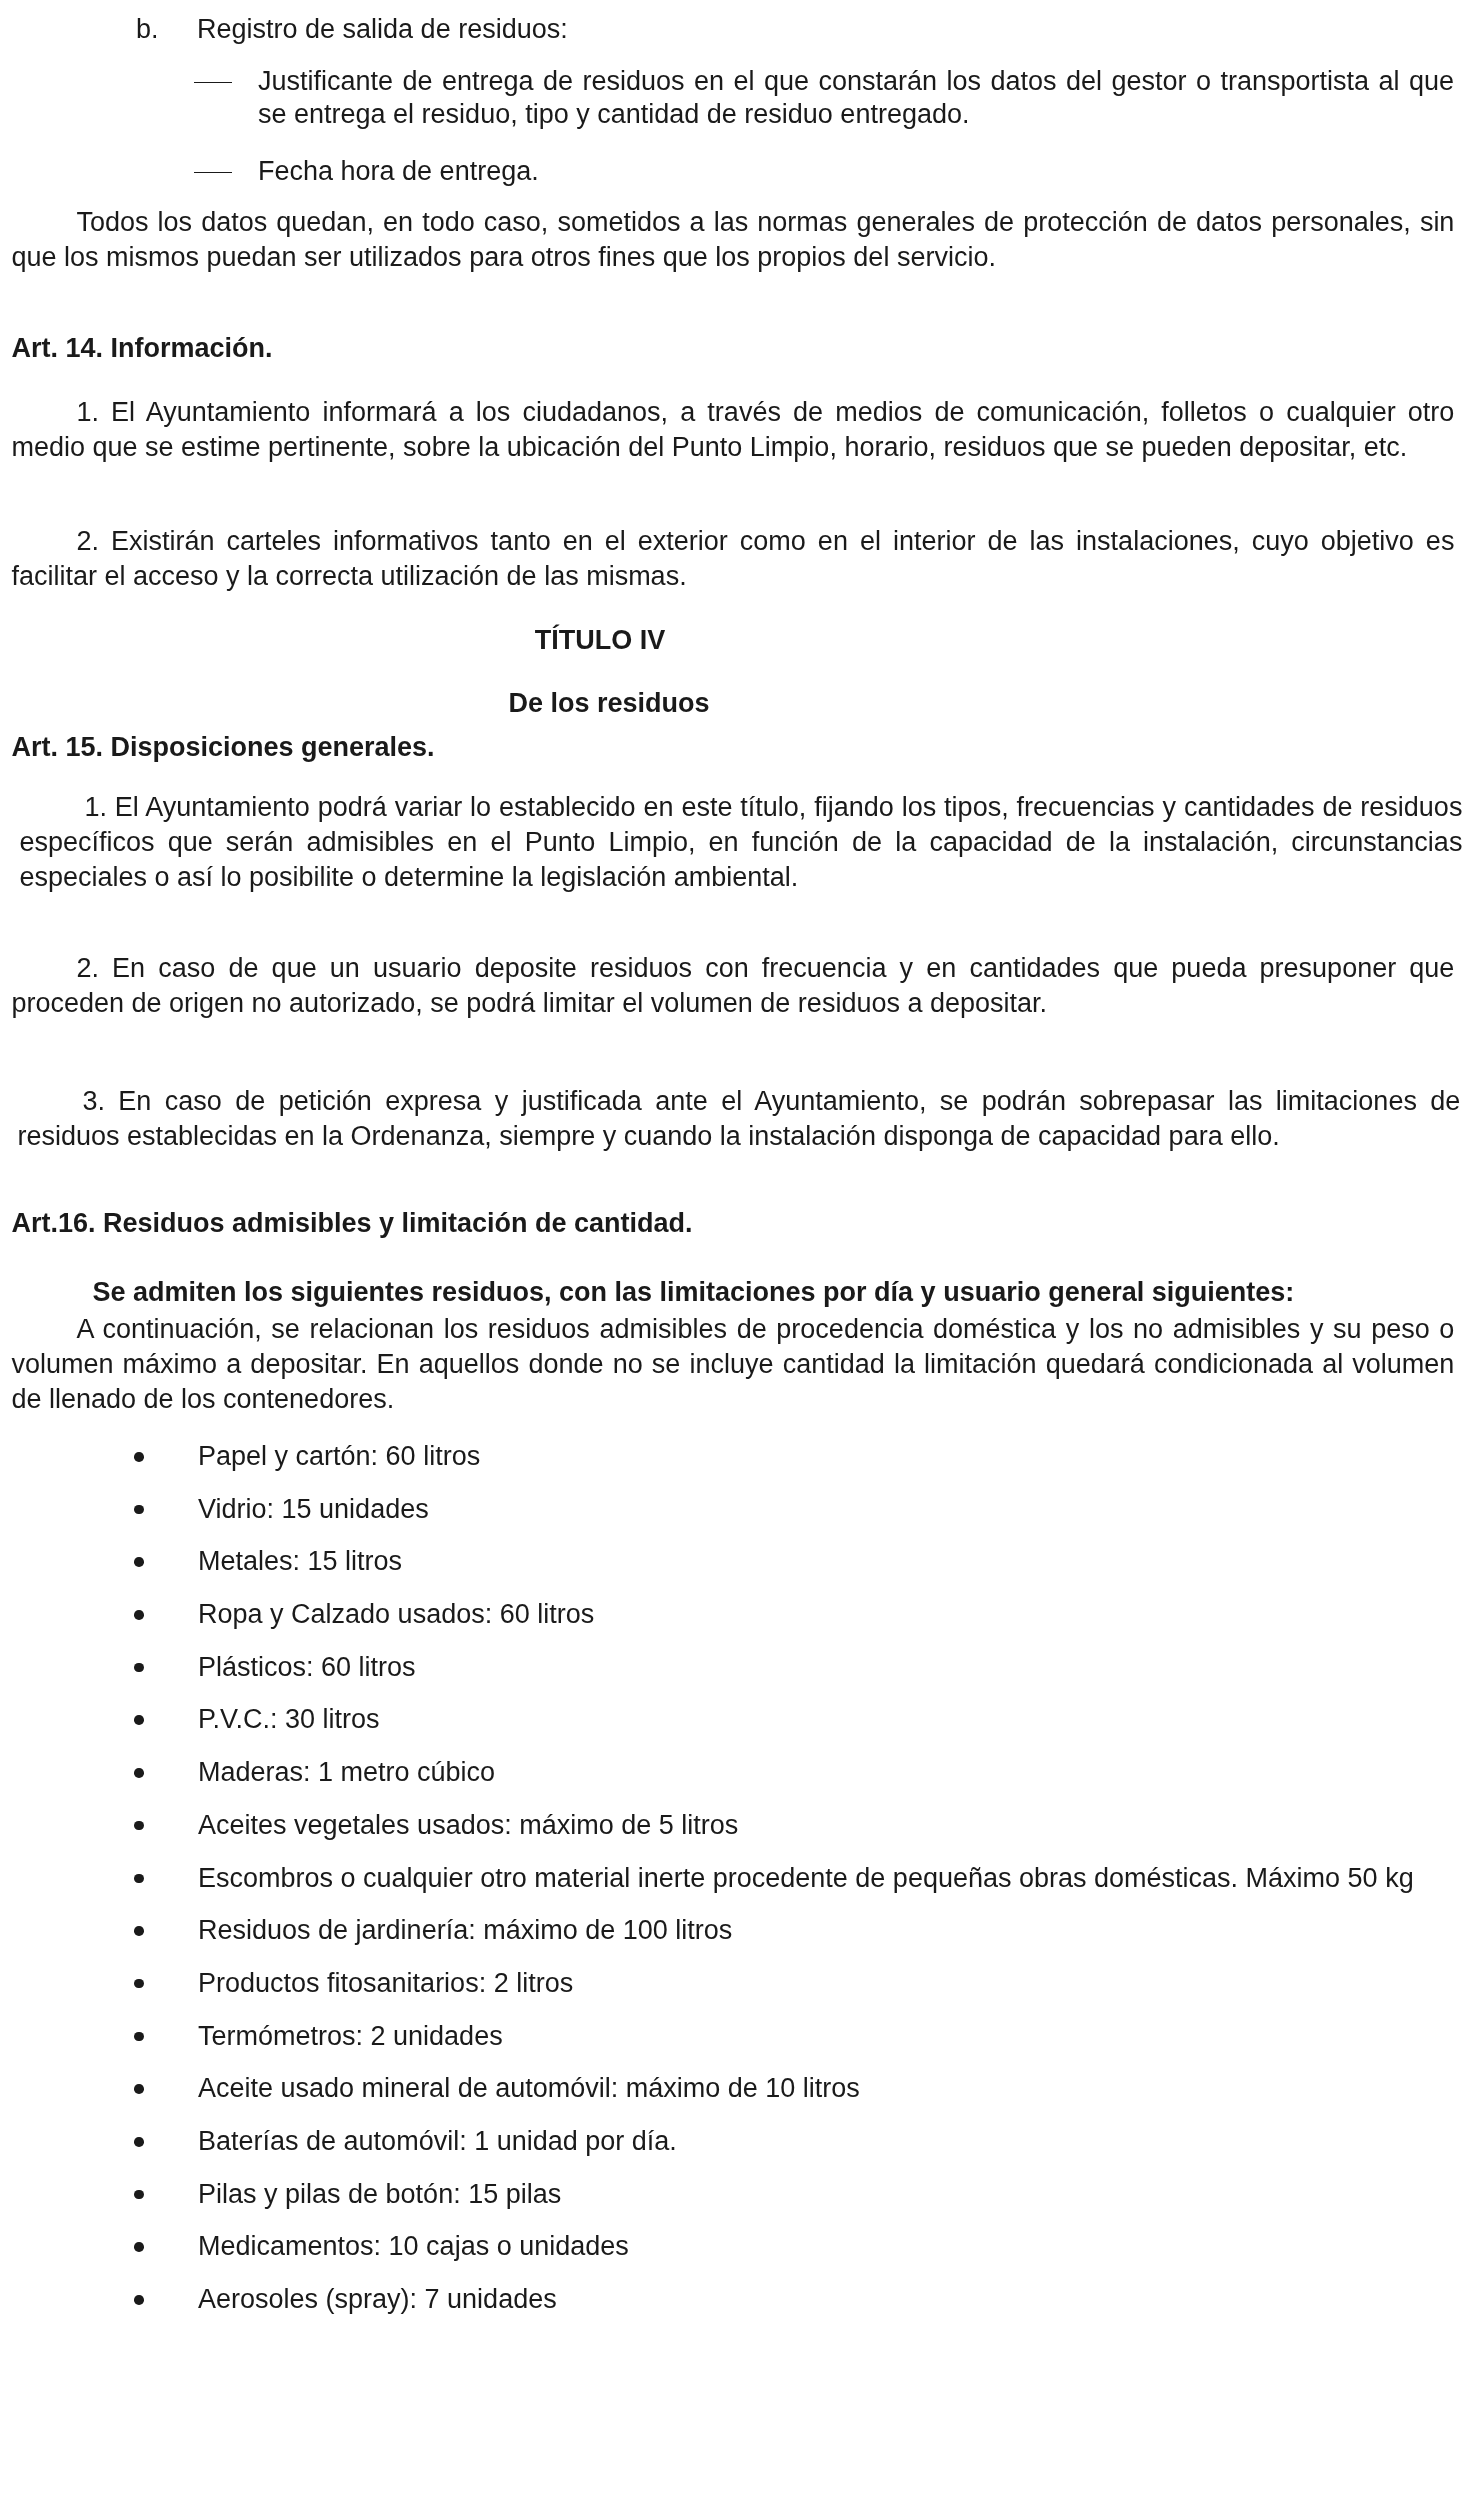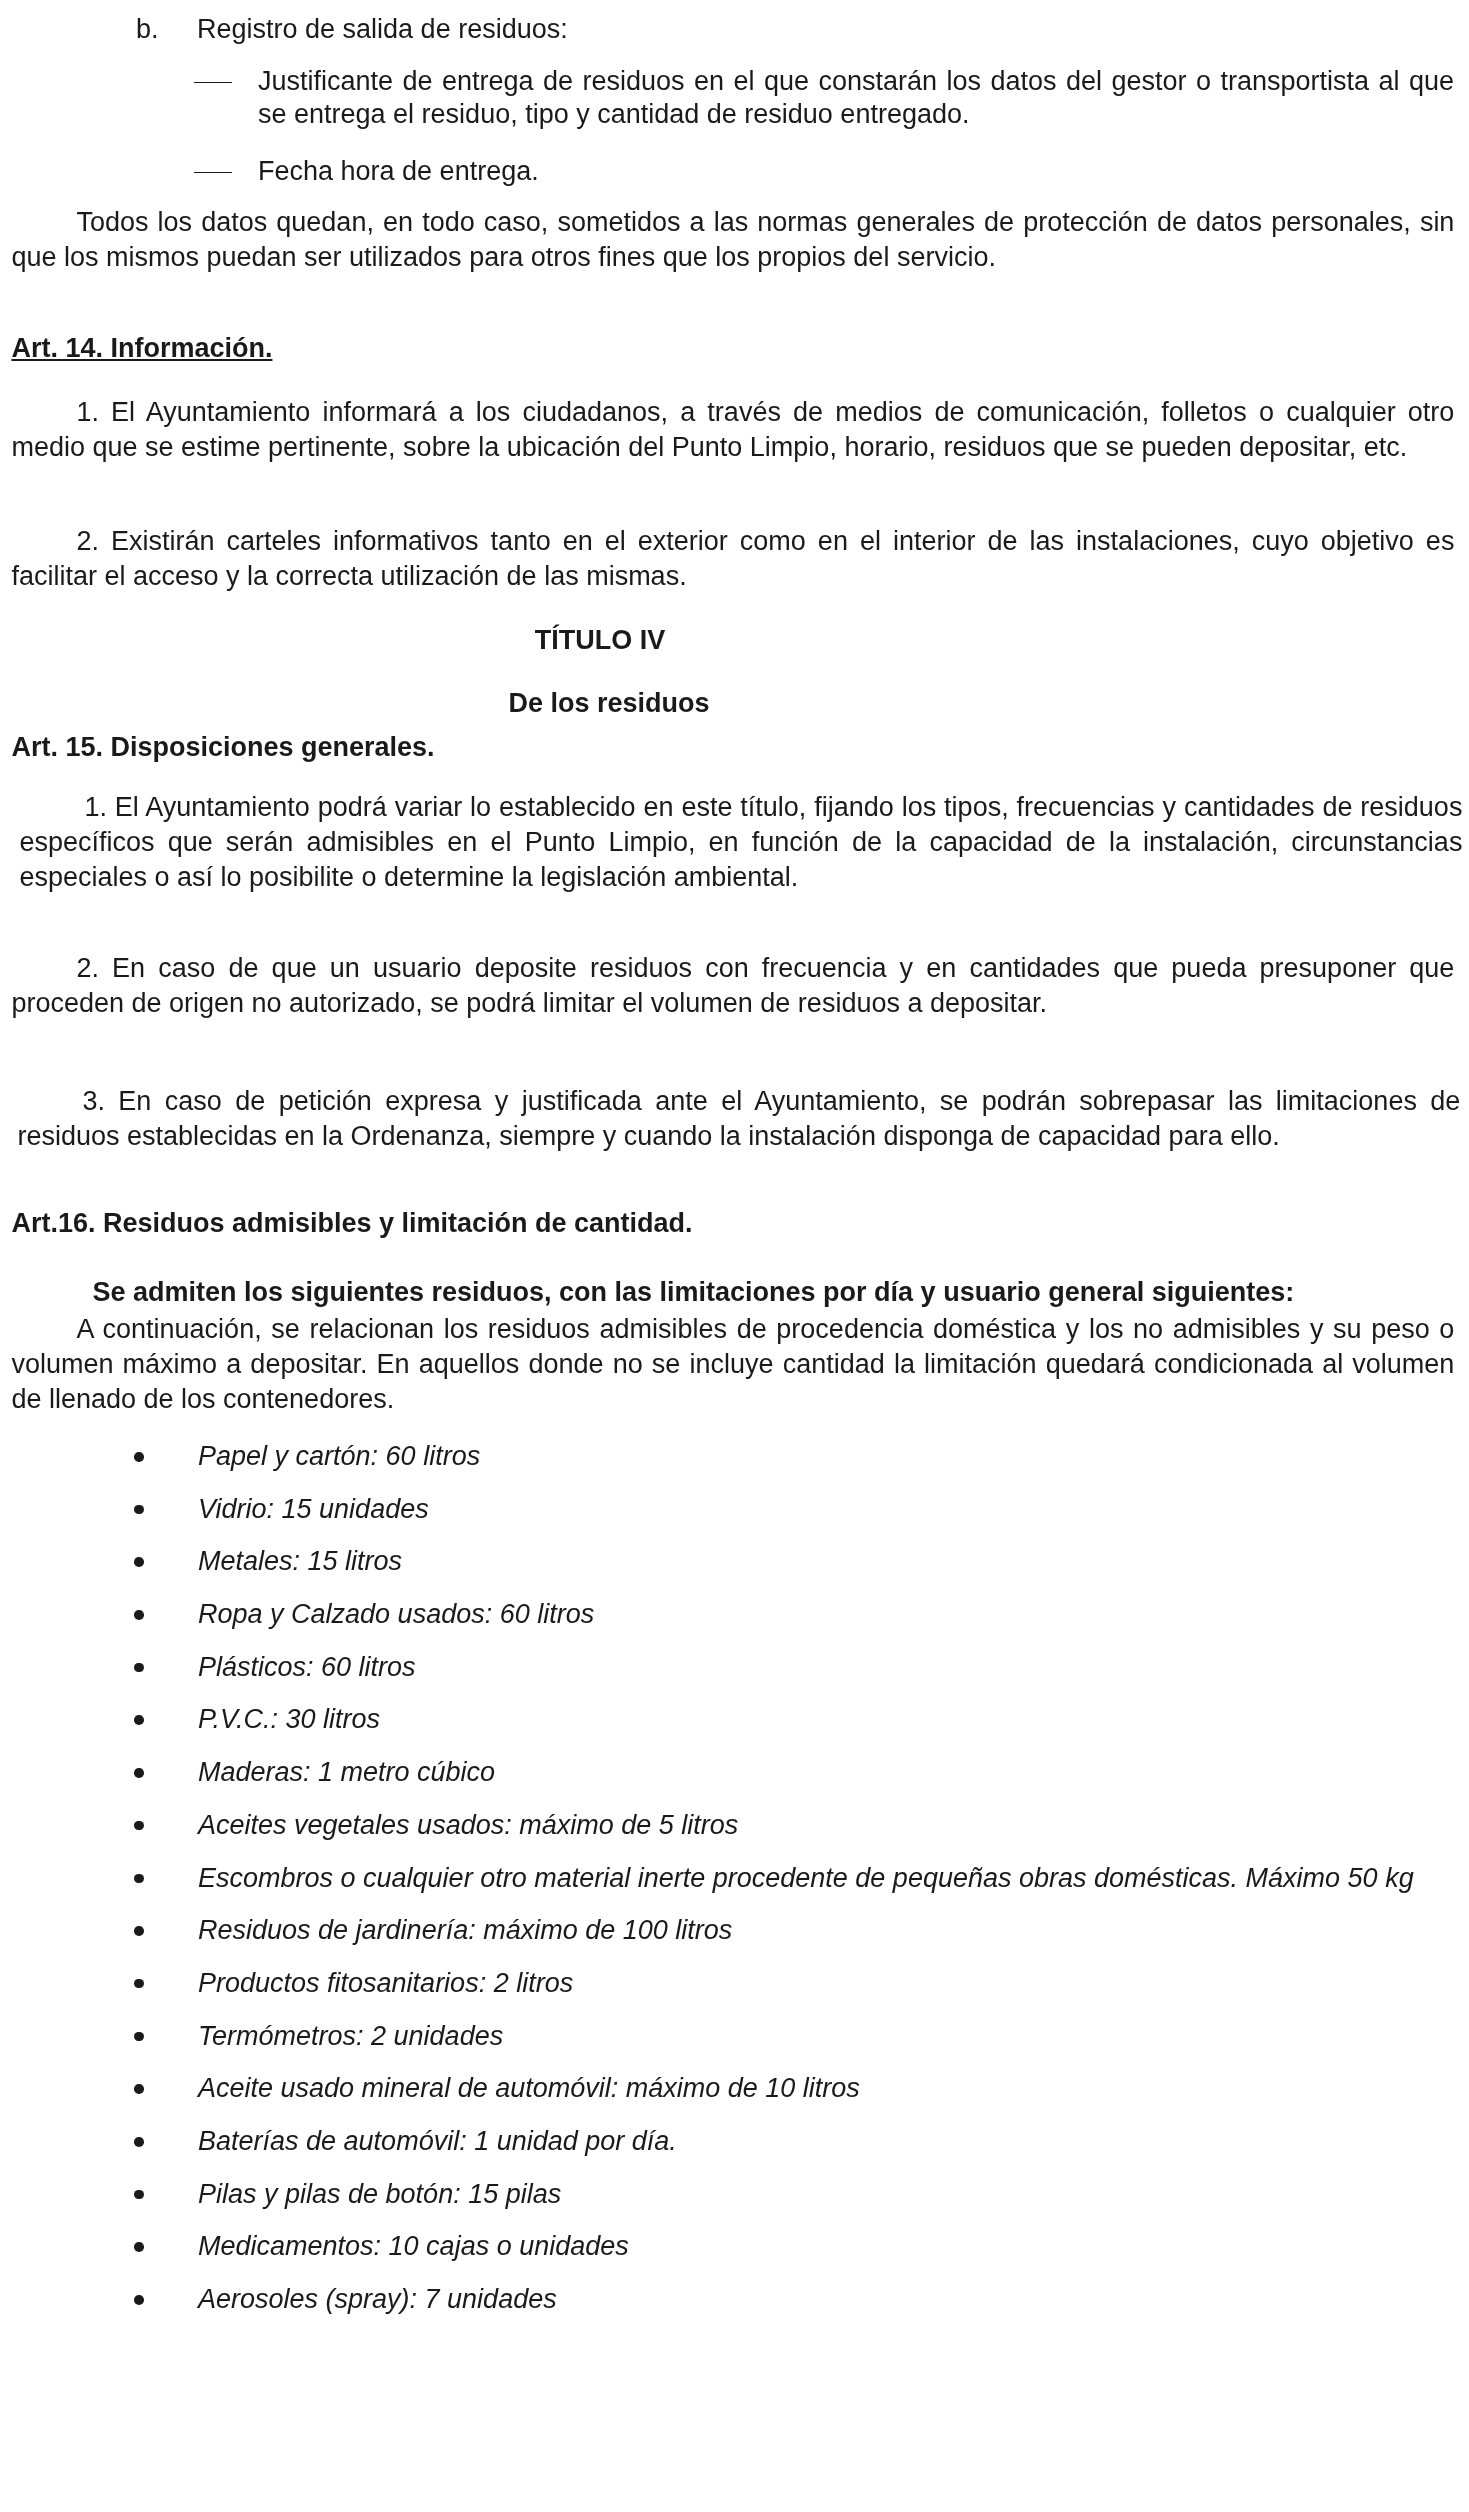--- a/index.html
+++ b/index.html
@@ -9,21 +9,21 @@
   .full { left: 11.4px; width: 1443px; text-align: justify; }
   .indent { text-indent: 65px; }
   .bold { font-weight: bold; }
   .center { left: 0; width: 1200px; text-align: center; }
   .label-b { position: absolute; left: 136px; }
   .label-b-text { position: absolute; left: 197px; white-space: nowrap; }
   .dash-item { position: absolute; left: 194px; width: 1260px; }
   .dash { position: absolute; left: 0; top: 16.6px; width: 38px; height: 1.7px; background: #1a1a1a; }
   .dash-text { margin-left: 64px; text-align: justify; line-height: 33px; }
   .list { position: absolute; left: 122px; top: 1438px; width: 1332px; margin: 0; padding: 0; list-style: none; }
-  .list li { position: relative; font-size: 27px; line-height: 37px; margin-bottom: 15.7px; padding-left: 76px; text-align: justify; font-style: italic; }
+  .list li { position: relative; font-size: 27px; line-height: 37px; margin-bottom: 15.7px; padding-left: 76px; text-align: justify; }
   .bullet { position: absolute; left: 12.2px; top: 14px; width: 9.6px; height: 9.6px; border-radius: 50%; background: #1a1a1a; }
 </style>
 </head>
 <body>
 
 <div class="blk" style="top:12.2px; left:0; width:1470px;">
   <span class="label-b">b.</span>
   <span class="label-b-text">Registro de salida de residuos:</span>
 </div>
 
@@ -32,21 +32,21 @@
   <div class="dash-text">Justificante de entrega de residuos en el que constarán los datos del gestor o transportista al que se entrega el residuo, tipo y cantidad de residuo entregado.</div>
 </div>
 
 <div class="blk dash-item" style="top:155px;">
   <span class="dash"></span>
   <div class="dash-text">Fecha hora de entrega.</div>
 </div>
 
 <p class="blk full indent" style="top:205px; margin:0;">Todos los datos quedan, en todo caso, sometidos a las normas generales de protección de datos personales, sin que los mismos puedan ser utilizados para otros fines que los propios del servicio.</p>
 
-<h3 class="blk full bold" style="top:331px; margin:0;text-decoration:underline;">Art. 14. Información.</h3>
+<h3 class="blk full bold" style="top:331px; margin:0;">Art. 14. Información.</h3>
 <p class="blk full indent" style="top:395px; margin:0;">1. El Ayuntamiento informará a los ciudadanos, a través de medios de comunicación, folletos o cualquier otro medio que se estime pertinente, sobre la ubicación del Punto Limpio, horario, residuos que se pueden depositar, etc.</p>
 <p class="blk full indent" style="top:524px; margin:0;">2. Existirán carteles informativos tanto en el exterior como en el interior de las instalaciones, cuyo objetivo es facilitar el acceso y la correcta utilización de las mismas.</p>
 
 <h2 class="blk center bold" style="top:623px; margin:0;">TÍTULO IV</h2>
 <h2 class="blk center bold" style="top:677px; margin:9px;">De los residuos</h2>
 
 <h3 class="blk full bold" style="top:730px; margin:0;">Art. 15. Disposiciones generales.</h3>
 <p class="blk full indent" style="top:782px; margin:8px;">1. El Ayuntamiento podrá variar lo establecido en este título, fijando los tipos, frecuencias y cantidades de residuos específicos que serán admisibles en el Punto Limpio, en función de la capacidad de la instalación, circunstancias especiales o así lo posibilite o determine la legislación ambiental.</p>
 <p class="blk full indent" style="top:951px; margin:0;">2. En caso de que un usuario deposite residuos con frecuencia y en cantidades que pueda presuponer que proceden de origen no autorizado, se podrá limitar el volumen de residuos a depositar.</p>
 <p class="blk full indent" style="top:1078px; margin:6px;">3. En caso de petición expresa y justificada ante el Ayuntamiento, se podrán sobrepasar las limitaciones de residuos establecidas en la Ordenanza, siempre y cuando la instalación disponga de capacidad para ello.</p>

